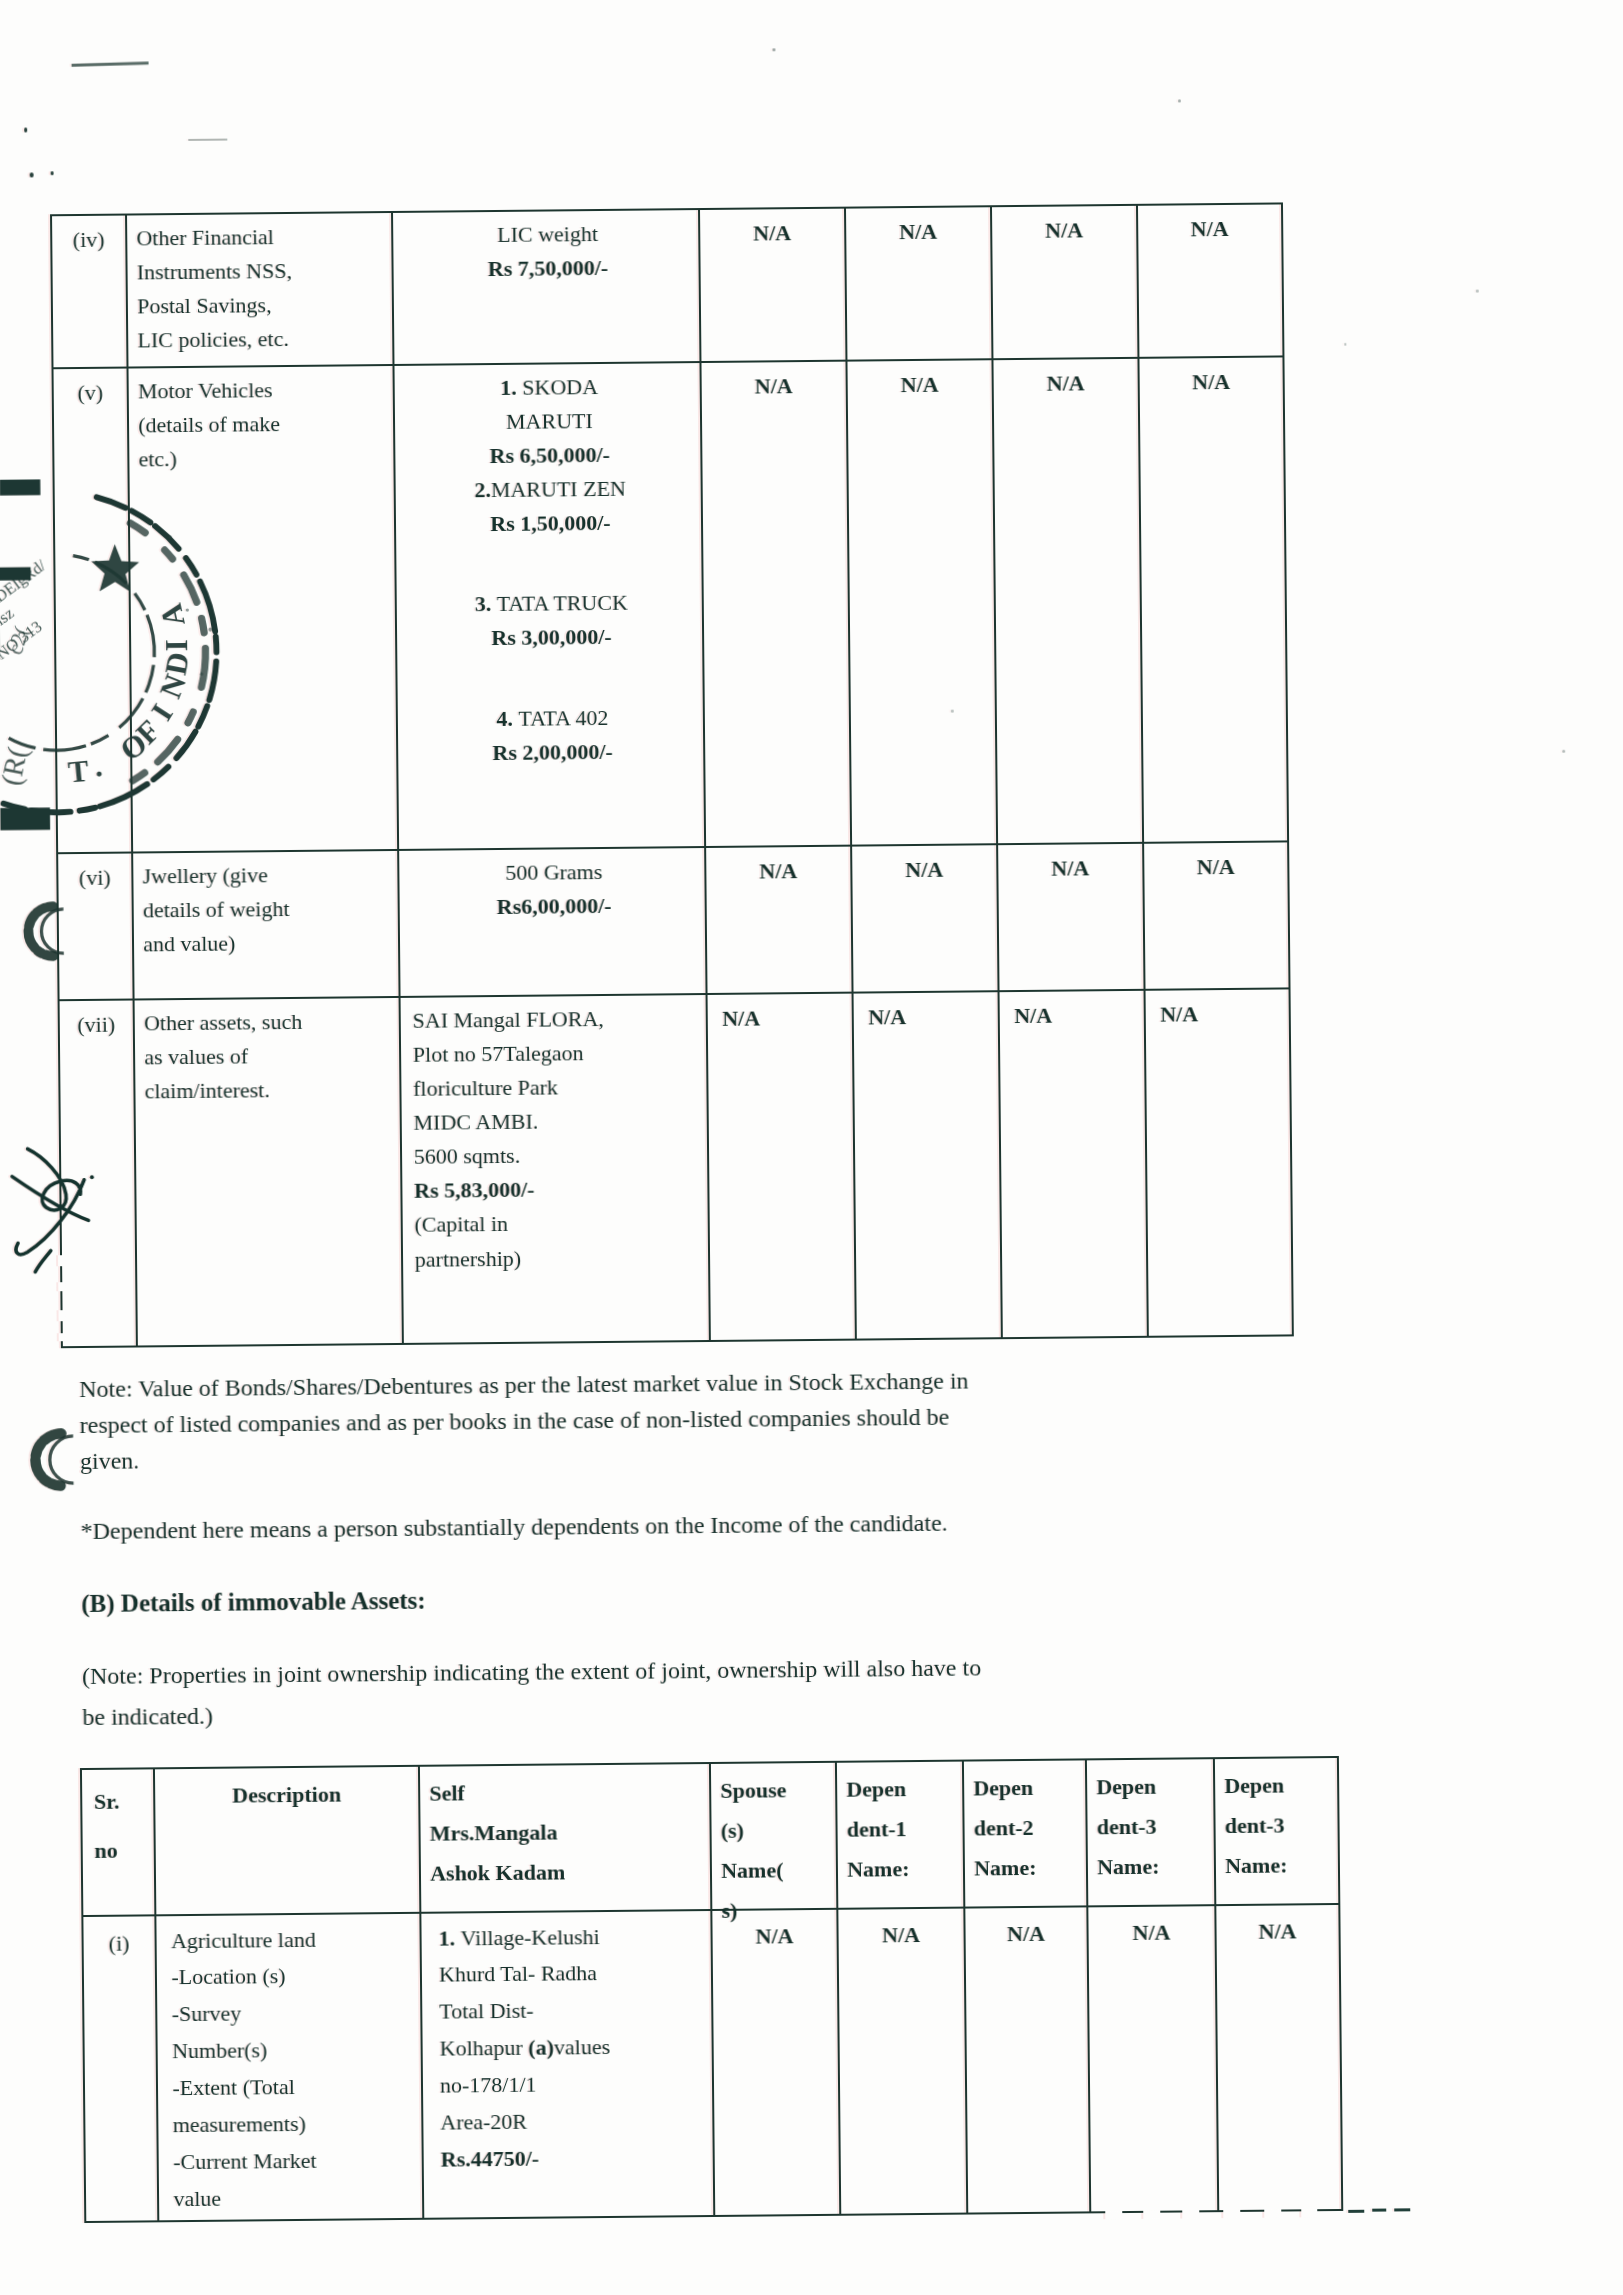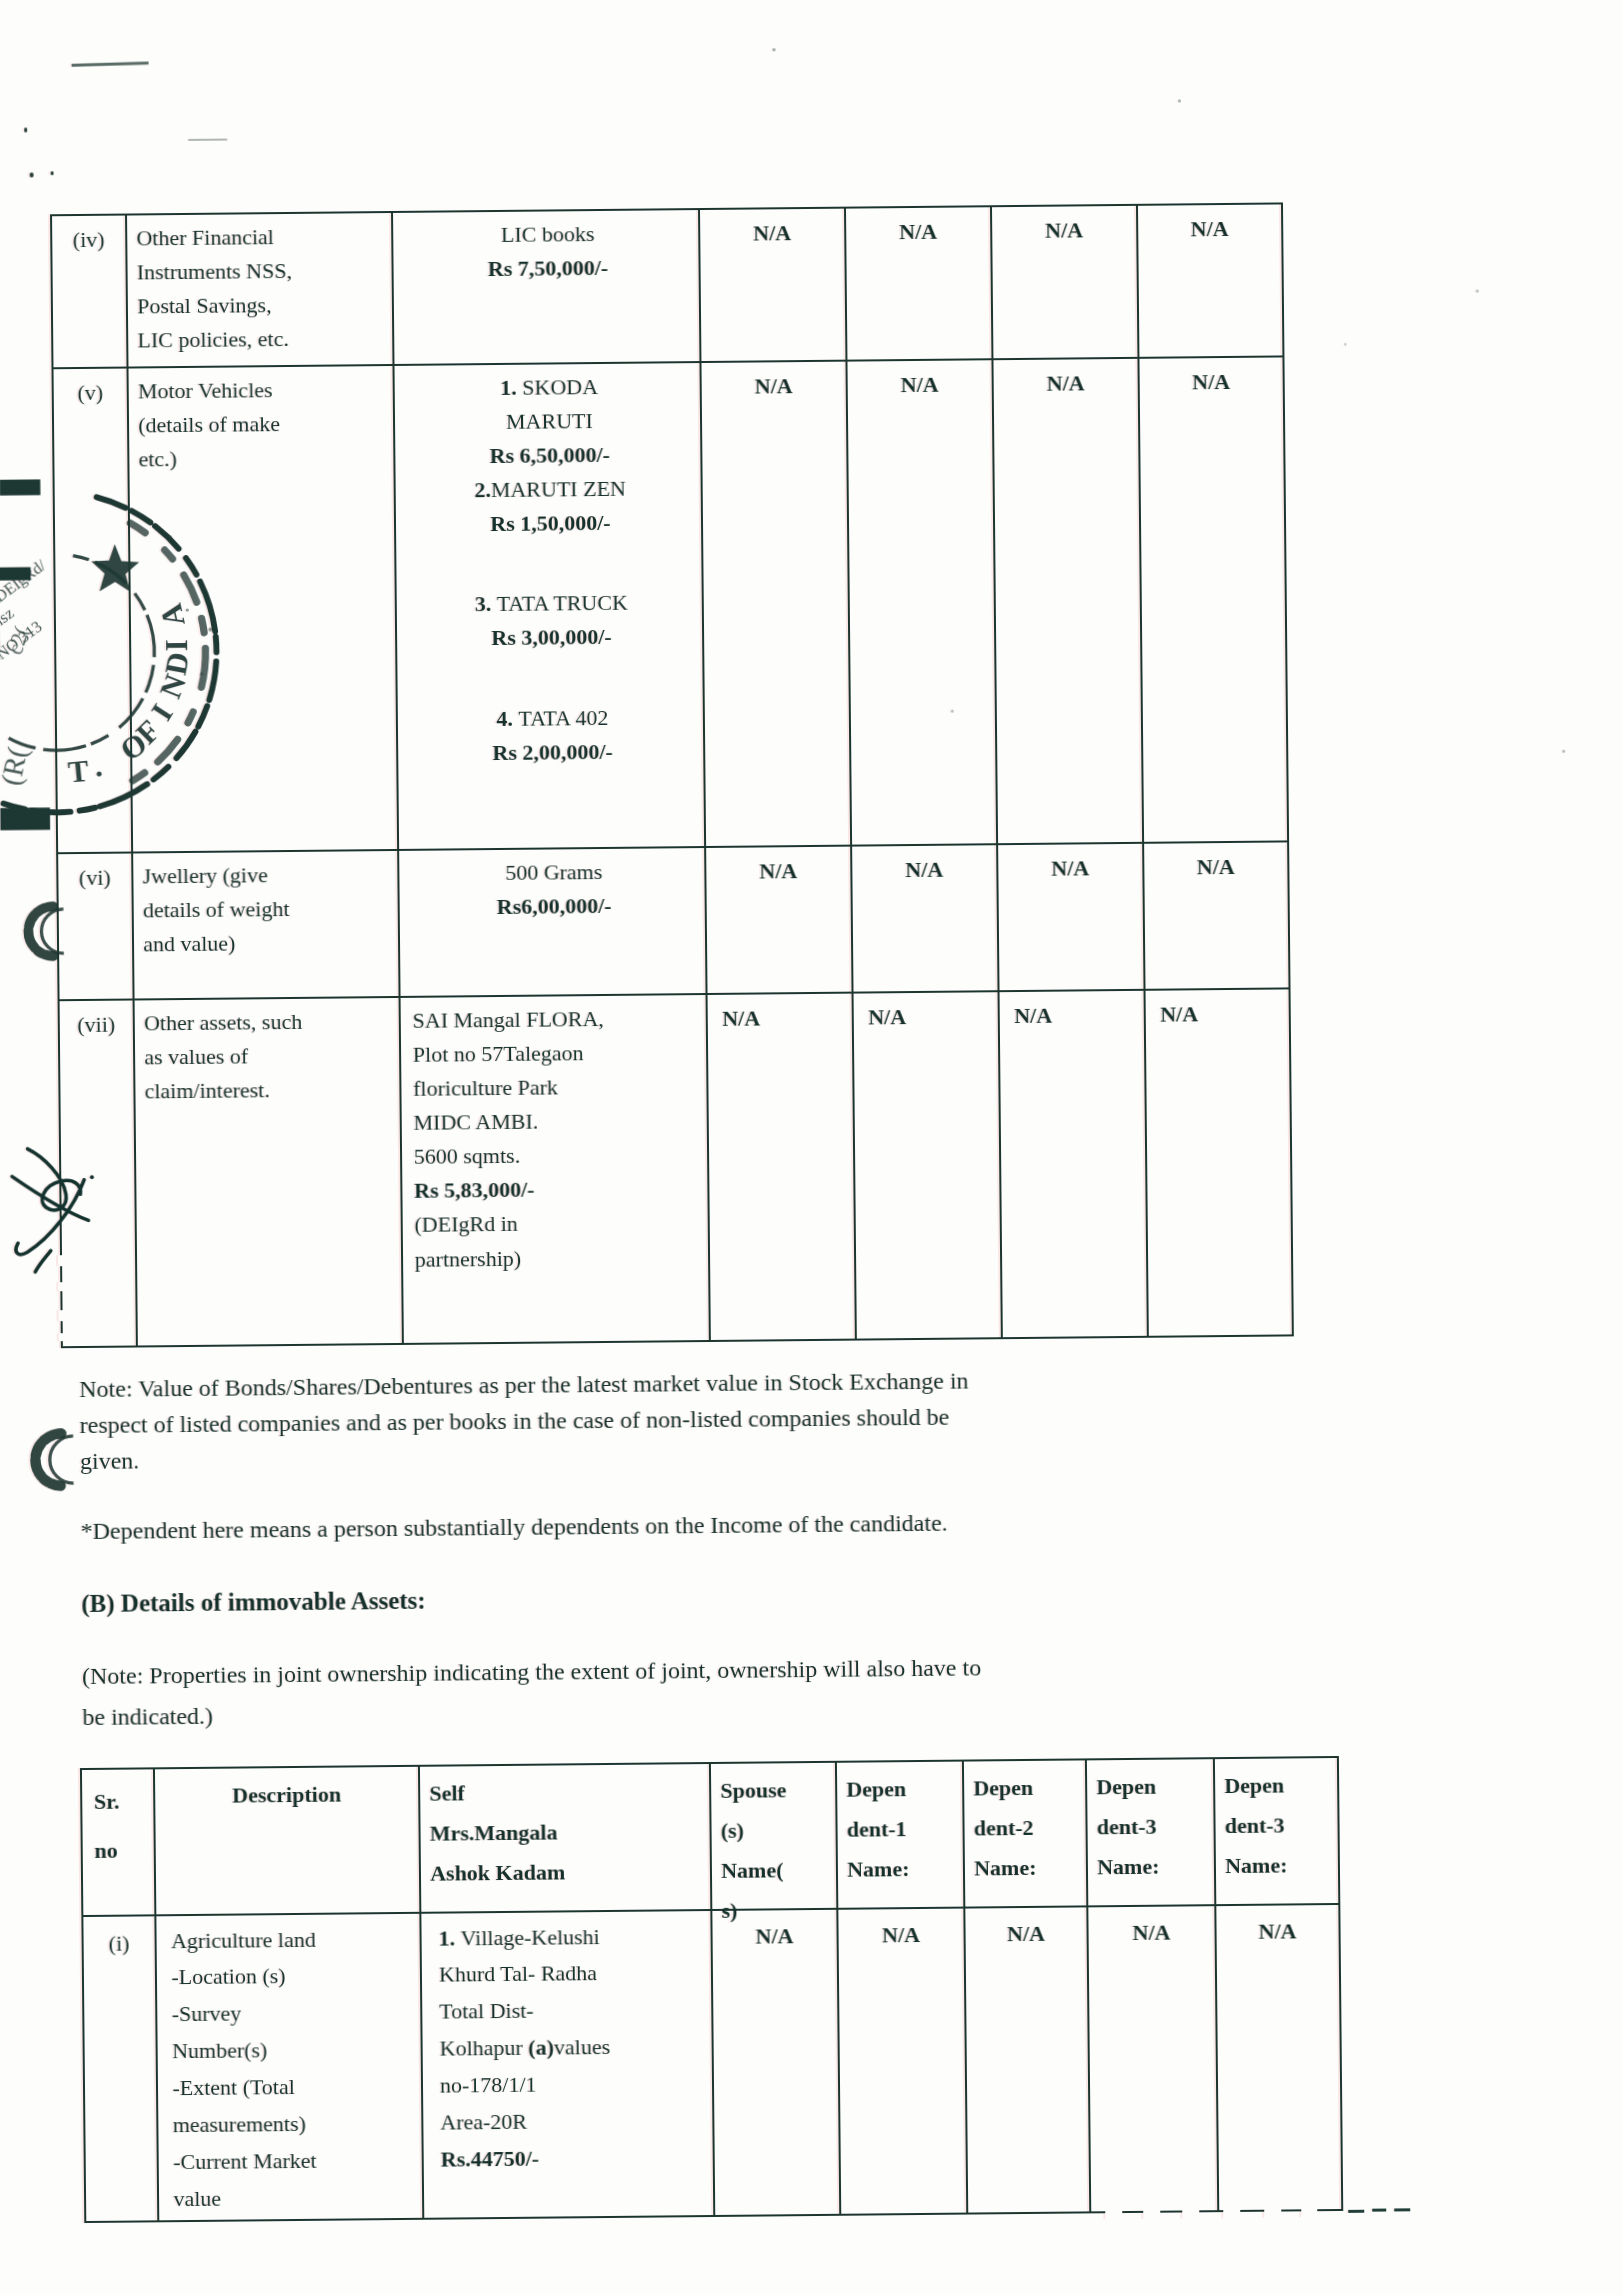--- a/index.html
+++ b/index.html
@@ -75,21 +75,21 @@
         <tbody>
           <tr style="height: 153px;">
             <td class="sr">(iv)</td>
             <td class="desc">
               <div class="ln">Other Financial</div>
               <div class="ln">Instruments NSS,</div>
               <div class="ln">Postal Savings,</div>
               <div class="ln">LIC policies, etc.</div>
             </td>
             <td class="val a-center">
-              <div class="ln"><span>LIC books</span></div>
+              <div class="ln"><span>LIC weight</span></div>
               <div class="ln"><b>Rs 7,50,000/-</b></div>
             </td>
             <td class="na a-center">N/A</td>
             <td class="na a-center">N/A</td>
             <td class="na a-center">N/A</td>
             <td class="na a-center">N/A</td>
           </tr>
           <tr style="height: 485px;">
             <td class="sr">(v)</td>
             <td class="desc">
@@ -138,21 +138,21 @@
               <div class="ln">as values of</div>
               <div class="ln">claim/interest.</div>
             </td>
             <td class="val a-left">
               <div class="ln"><span>SAI Mangal FLORA,</span></div>
               <div class="ln"><span>Plot no 57Talegaon</span></div>
               <div class="ln"><span>floriculture Park</span></div>
               <div class="ln"><span>MIDC AMBI.</span></div>
               <div class="ln"><span>5600 sqmts.</span></div>
               <div class="ln"><b>Rs 5,83,000/-</b></div>
-              <div class="ln"><span>(DEIgRd in</span></div>
+              <div class="ln"><span>(Capital in</span></div>
               <div class="ln"><span>partnership)</span></div>
             </td>
             <td class="na a-left">N/A</td>
             <td class="na a-left">N/A</td>
             <td class="na a-left">N/A</td>
             <td class="na a-left">N/A</td>
           </tr>
         </tbody>
       </table>
 

